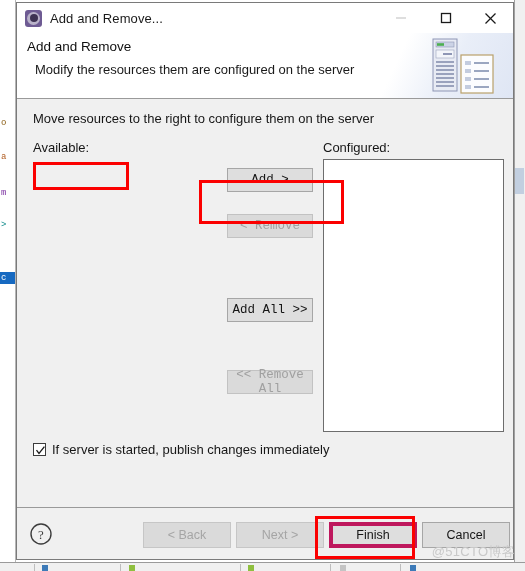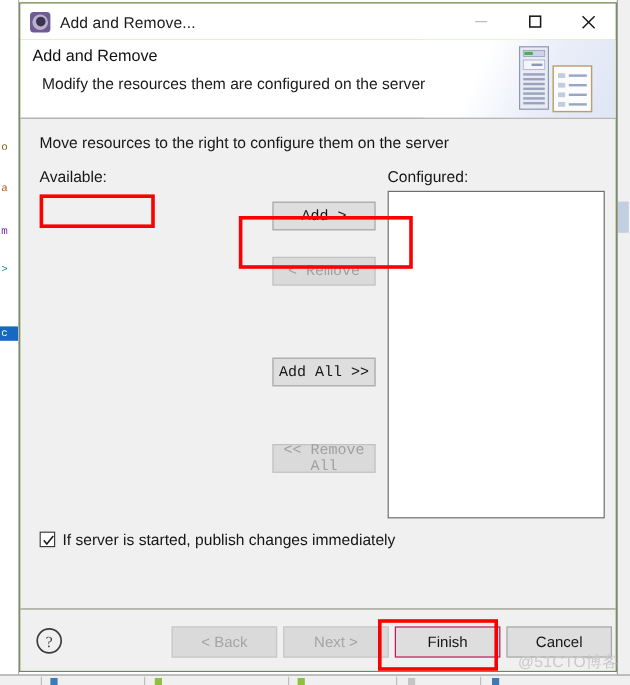--- a/index.html
+++ b/index.html
@@ -357,21 +357,21 @@
     justify-content: center;
     cursor: default;
     padding: 0;
   }
   .foot-btn.disabled {
     color: #a5a5a5;
     background: #dadada;
     border-color: #c6c6c6;
   }
   .foot-btn.focused {
-    border: 1px solid #be185d;
+    border: 4px solid #be185d;
     background: #dedede;
   }
 
   
   .anno {
     position: absolute;
     border: 3px solid #fb0000;
     box-sizing: border-box;
     pointer-events: none;
     z-index: 40;

